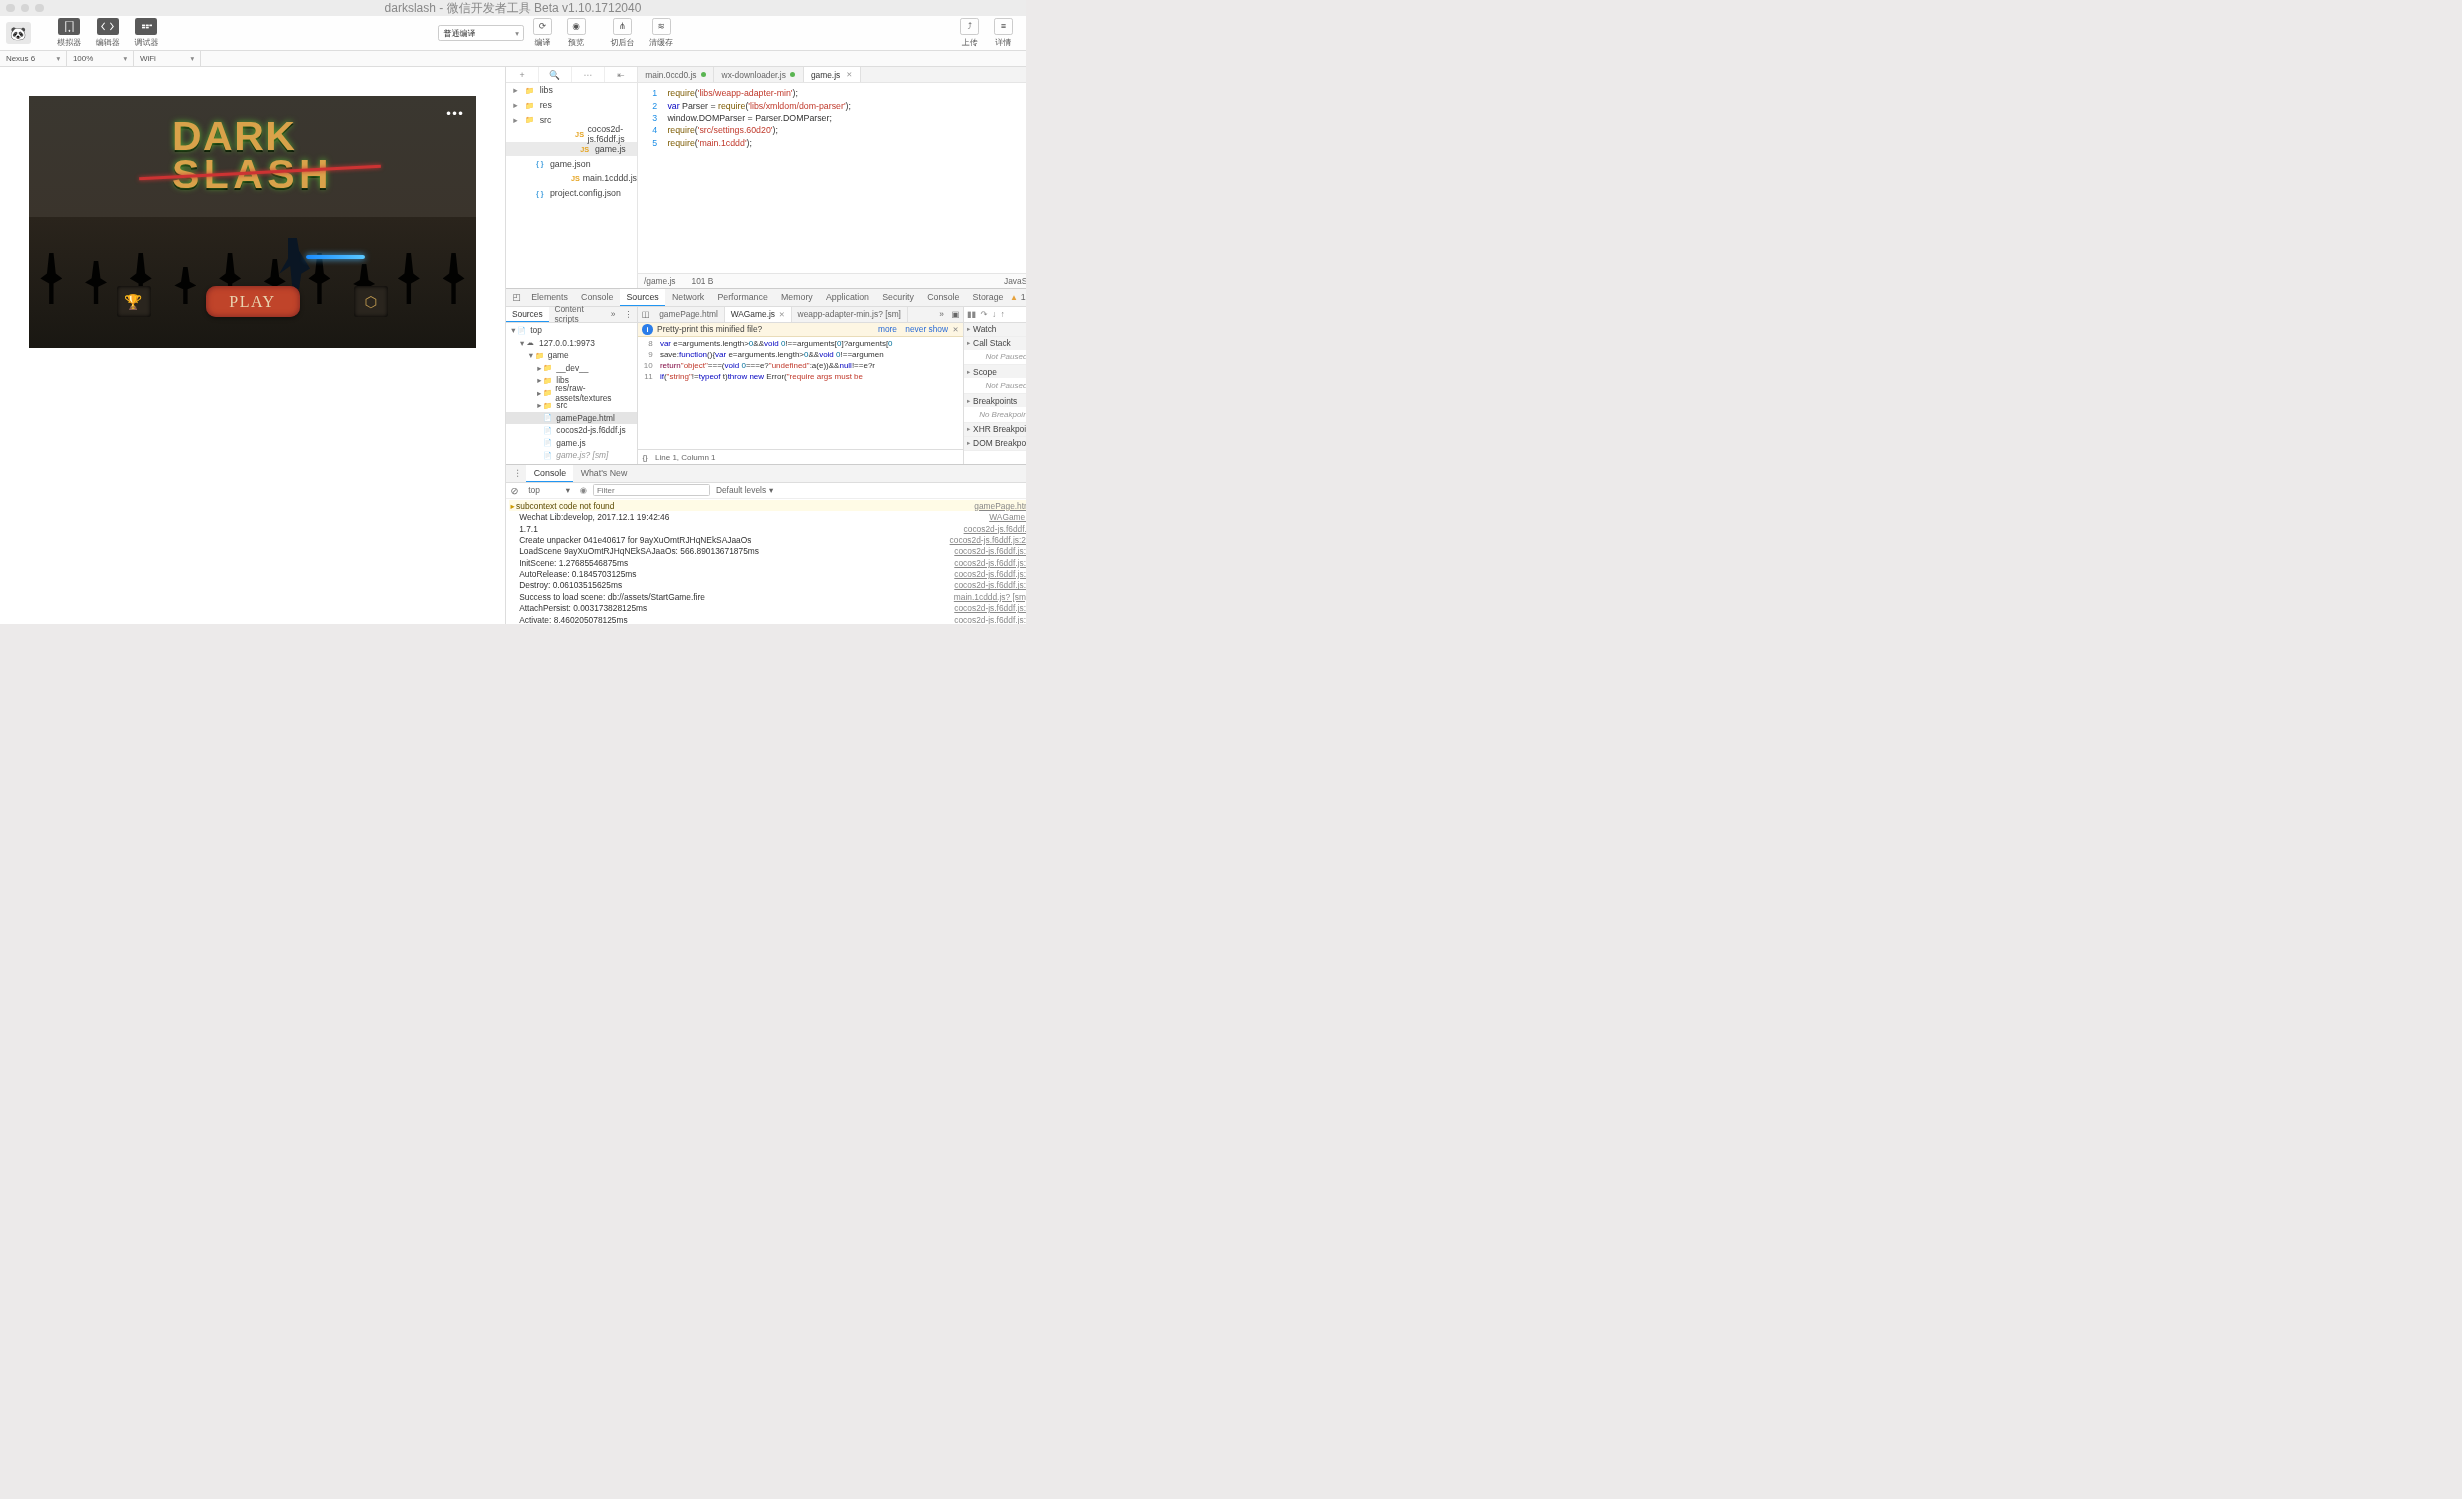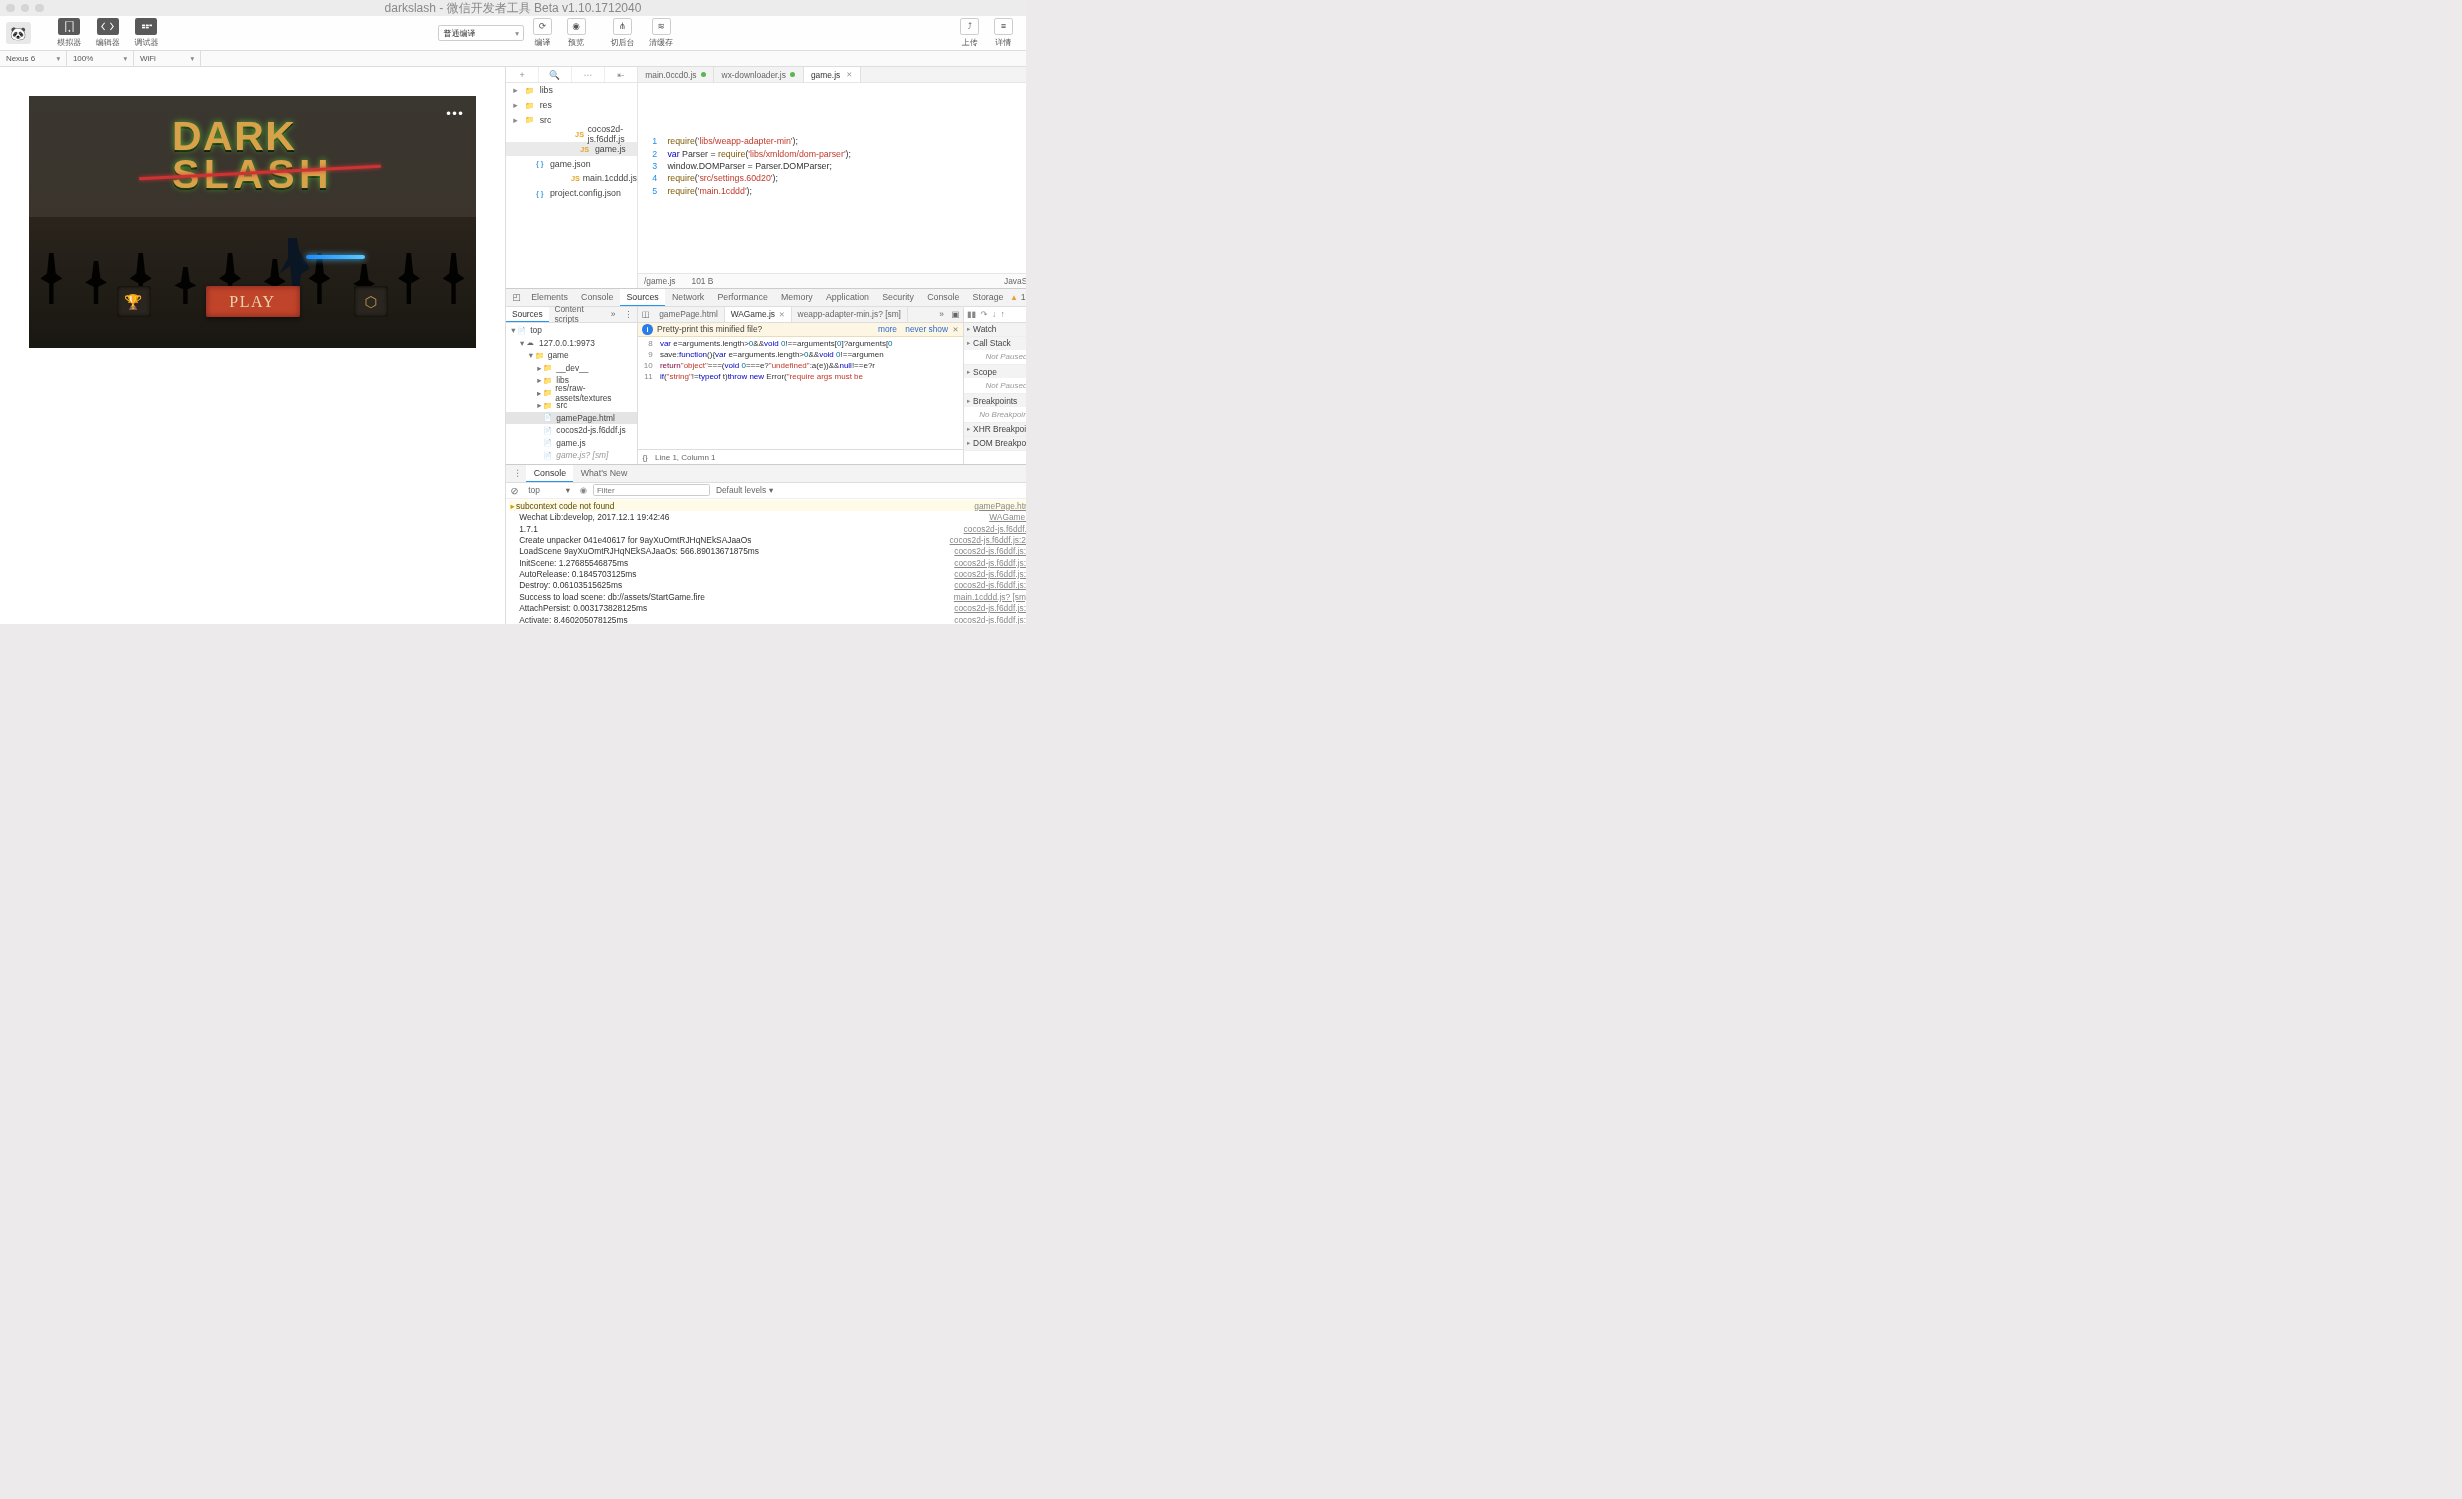--- a/index.html
+++ b/index.html
@@ -33,21 +33,21 @@
 .simulator { flex: 1; background: #fff; padding: 29px 29px 0; }
 .simulator .screen { width: 447px; height: 252px; background: #1a1814; position: relative; overflow: hidden; }
 .game-sky { position:absolute; inset:0; background: linear-gradient(#3a3730 0%, #3a342c 48%, #2a241c 48%, #191712 100%); }
 .game-title { position:absolute; top: 20.5px; left: 50%; transform: translateX(-50%); font-family: Georgia, serif; font-size: 41px; font-weight: bold; color: #d9a24a; text-shadow: 0 0 5.9px #5a3, 0 1.5px 0 #000; letter-spacing: 1.5px; text-align:left; line-height: 0.95; }
 .game-title .d2 { letter-spacing: 4.4px; }
 .red-slash { position:absolute; top: 75px; left: 110px; width: 242px; height: 2.9px; background: #c33; transform: rotate(-3deg); box-shadow: 0 0 4.4px #c33; }
 .soldiers { position:absolute; bottom: 44px; left:0; right:0; height: 66px; display:flex; align-items: flex-end; justify-content: space-around; opacity: 0.92; }
 .soldiers span { width: 22px; height: 51px; background: #000; clip-path: polygon(40% 0, 60% 0, 70% 40%, 100% 50%, 60% 60%, 60% 100%, 40% 100%, 40% 60%, 0 50%, 30% 40%); }
 .hero { position:absolute; bottom: 59px; left: 55%; width: 44px; height: 51px; background: #0a1624; clip-path: polygon(30% 0, 50% 0, 55% 25%, 80% 60%, 60% 70%, 55% 100%, 40% 100%, 35% 55%, 10% 70%, 30% 40%); }
 .sword { position:absolute; bottom: 89px; left: 62%; width: 59px; height: 4.4px; background: linear-gradient(90deg,#1a8cff,#5ac8ff); border-radius: 2.2px; box-shadow: 0 0 5.9px #4ab8ff; }
-.play-btn { position:absolute; bottom: 31px; left: 50%; transform: translateX(-50%); width: 94px; height: 31px; background: #c0442a; border-radius: 2px; color:#e9d4b0; display:flex; align-items:center; justify-content:center; font-size: 16px; font-family: Georgia,serif; letter-spacing: 1.5px; box-shadow: inset 0 0 5.9px #722, 0 1.5px 4.4px rgba(0,0,0,.4); }
+.play-btn { position:absolute; bottom: 31px; left: 50%; transform: translateX(-50%); width: 94px; height: 31px; background: #c0442a; border-radius: 10px; color:#e9d4b0; display:flex; align-items:center; justify-content:center; font-size: 16px; font-family: Georgia,serif; letter-spacing: 1.5px; box-shadow: inset 0 0 5.9px #722, 0 1.5px 4.4px rgba(0,0,0,.4); }
 .side-btn { position:absolute; bottom: 31px; width: 34px; height: 31px; background: #2a251e; border-radius: 2.9px; display:flex; align-items:center; justify-content:center; color:#c09a50; font-size: 14.7px; box-shadow: inset 0 0 4.4px #000; }
 .side-btn.left { left: 88px; }
 .side-btn.right { right: 88px; }
 .menu-dots { position:absolute; top: 10.3px; right: 11.7px; color:#fff; font-size: 13px; letter-spacing: 1.5px; }
 
 
 .rightcol { flex: 1; display: flex; flex-direction: column; background: #fff; border-left: 0.7px solid #ddd; }
 
 
 .editor-area { display: flex; height: 221px; }
@@ -58,21 +58,21 @@
 .filelist { flex: 1; overflow: auto; font-size: 8.8px; }
 .file-row { display:flex; align-items:center; height: 14.7px; padding-left: 7.3px; color: #444; cursor: pointer; }
 .file-row.sel { background: #eaeaea; }
 .file-row .arrow { width: 8.8px; color: #888; }
 .file-row .ico { width: 14.7px; font-size: 7.3px; font-weight: bold; text-align:center; margin-right: 2.9px; }
 .ico-folder { color: #666; }
 .ico-js { color: #e6a627; margin-left: 45px; }
 .ico-json { color: #4aa3df; }
 .file-row.indent { padding-left: 17.6px; }
 
-.codecol { flex: 1; display: flex; flex-direction: column; gap: 48px; }
+.codecol { flex: 1; display: flex; flex-direction: column; }
 .tabbar { height: 16px; display: flex; align-items: center; border-bottom: 0.7px solid #e5e5e5; background: #f3f3f3; }
 .tab { height: 100%; padding: 0 7.3px; display:flex; align-items:center; font-size: 8.4px; color: #666; border-right: 0.7px solid #e0e0e0; cursor: pointer; background:#f3f3f3; }
 .tab.active { background: #fff; color: #333; }
 .tab .dot { width: 5.1px; height: 5.1px; border-radius: 50%; background: #5ab552; margin-left: 4.4px; }
 .tab .close { margin-left: 5.9px; color:#999; font-size: 7.3px; }
 .code { flex: 1; display: flex; font-family: Menlo, Consolas, monospace; font-size: 8.8px; line-height: 1.4; overflow:auto; background:#fff; }
 .gutter { width: 25px; text-align: right; color: #1f8fe6; padding: 4.4px 5.9px 0 0; background:#fff; }
 .codelines { padding: 4.4px 0 0 4.4px; white-space: pre; }
 .k0 { color:#0000c0; } .kfn { color:#7c5a00; } .kstr { color:#c0392b; }
 .statusbar { height: 14.7px; border-top: 0.7px solid #e5e5e5; display:flex; align-items:center; justify-content: space-between; font-size: 8.4px; color:#666; padding: 0 5.9px; background:#fafafa; }

